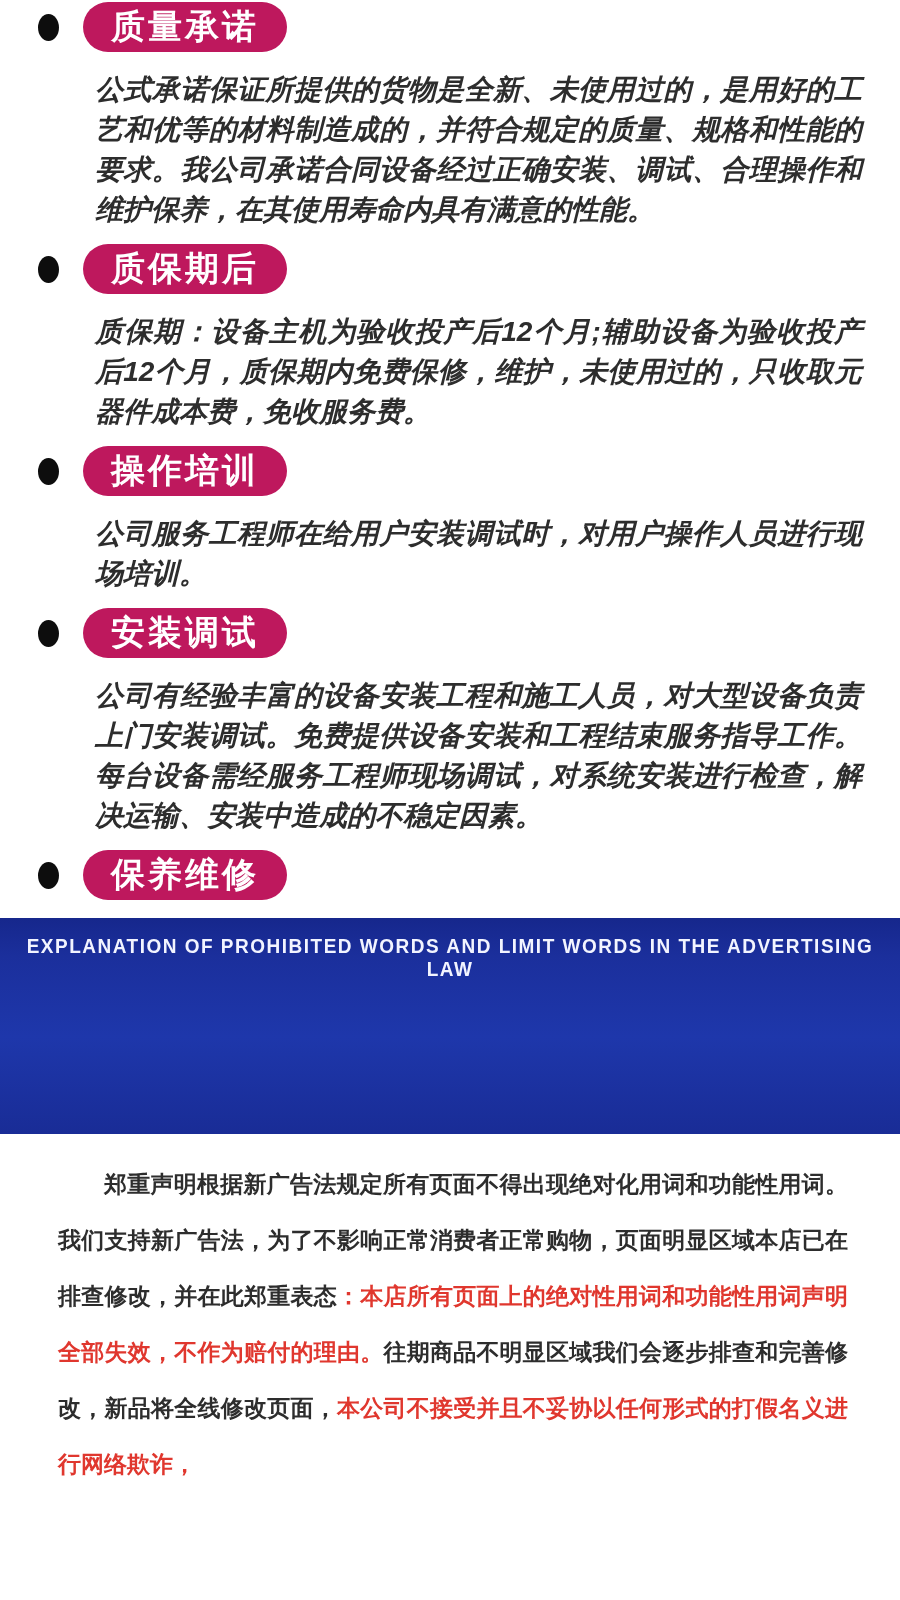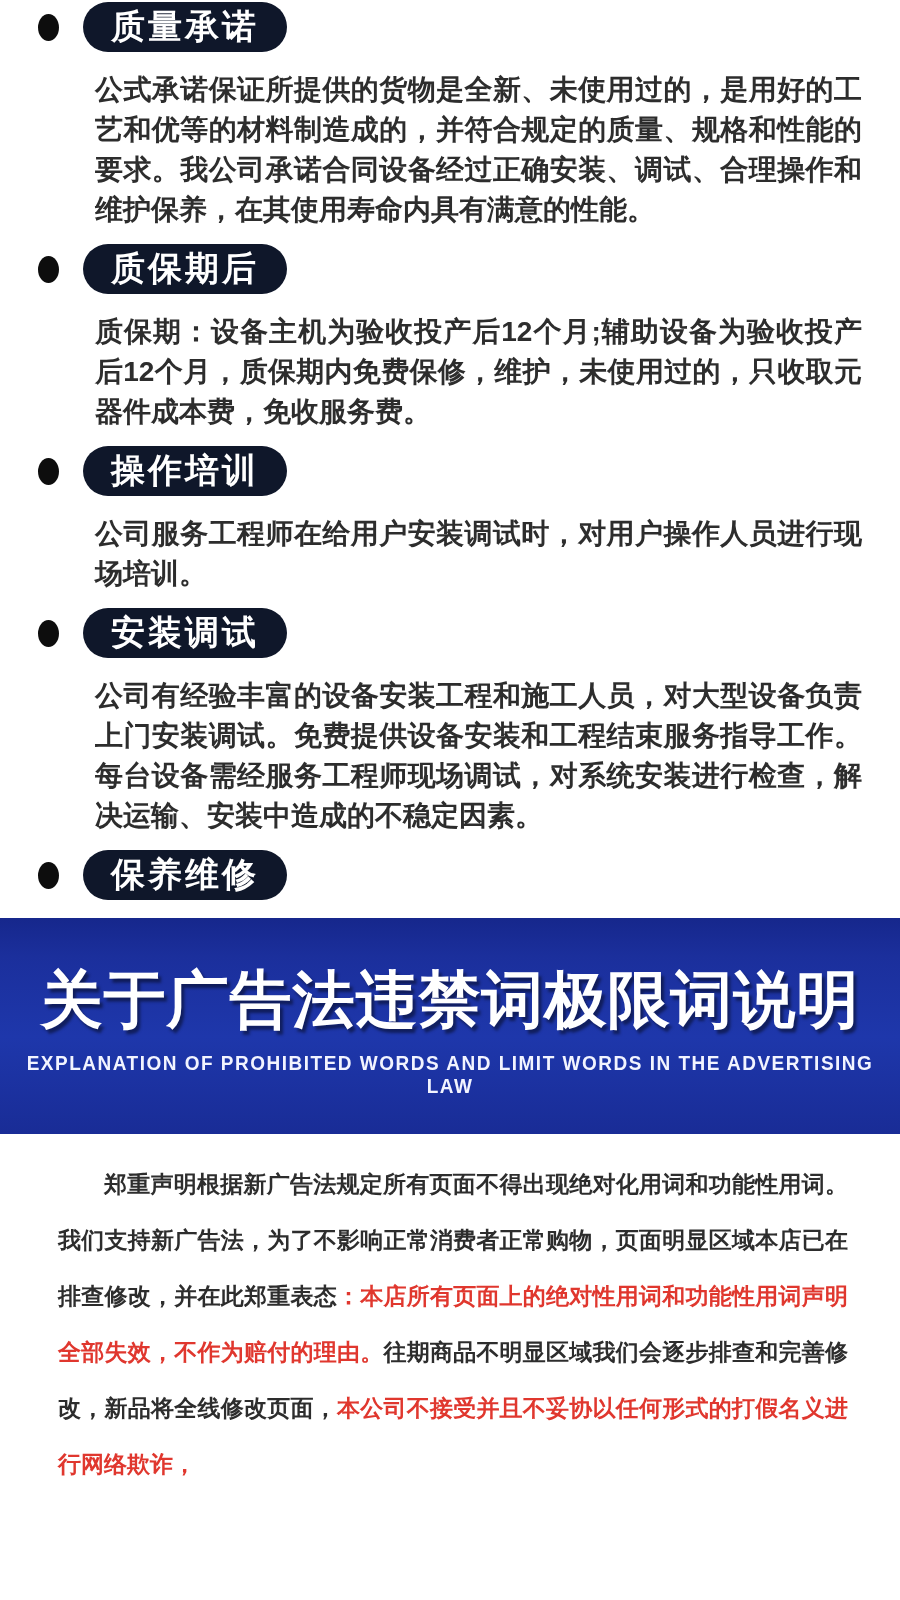--- a/index.html
+++ b/index.html
@@ -12,28 +12,28 @@
 
   
   .sections { padding-top:2px; }
   .section { margin-bottom:14px; }
   .badge-row { display:flex; align-items:center; margin-left:38px; margin-bottom:18px; }
   .bullet {
     width:21px; height:27px; background:#0d0d0d; border-radius:50%;
     margin-right:24px; flex:none;
   }
   .badge {
-    display:inline-block; background:#0f172a; color:#ffffff;
+    display:inline-block; background:#be185d; color:#ffffff;
     font-size:34px; font-weight:bold; line-height:1;
     padding:7px 28px 9px; border-radius:28px; letter-spacing:3px;
   }
   .body-text {
     margin:0 38px 14px 95px;
     font-size:28px; line-height:40px; font-weight:bold;
-    color:#2d2d2d; text-align:justify;
+    color:#2d2d2d; text-align:justify;font-style:italic;
   }
 
   
   .banner {
     margin-top:6px;
     width:900px; height:216px;
     background:linear-gradient(180deg,#16278c 0%,#1b2f9c 18%,#1e37ab 55%,#192c96 100%);
     text-align:center; overflow:hidden;
   }
   .banner-title {
@@ -99,21 +99,20 @@
     <div class="section">
       <div class="badge-row">
         <span class="bullet"></span>
         <span class="badge">保养维修</span>
       </div>
     </div>
 
   </div>
 
   <div class="banner">
-    <div class="banner-title">关于广告法违禁词极限词说明</div>
     <div class="banner-subtitle">EXPLANATION OF PROHIBITED WORDS AND LIMIT WORDS IN THE ADVERTISING LAW</div>
   </div>
 
   <p class="disclaimer">
     <span class="seg-black">郑重声明根据新广告法规定所有页面不得出现绝对化用词和功能性用词。我们支持新广告法，为了不影响正常消费者正常购物，页面明显区域本店已在排查修改，并在此郑重表态</span><span class="seg-red">：本店所有页面上的绝对性用词和功能性用词声明全部失效，不作为赔付的理由。</span><span class="seg-black">往期商品不明显区域我们会逐步排查和完善修改，新品将全线修改页面，</span><span class="seg-red">本公司不接受并且不妥协以任何形式的打假名义进行网络欺诈，</span>
   </p>
 
 </div>
 
 </body></html>

